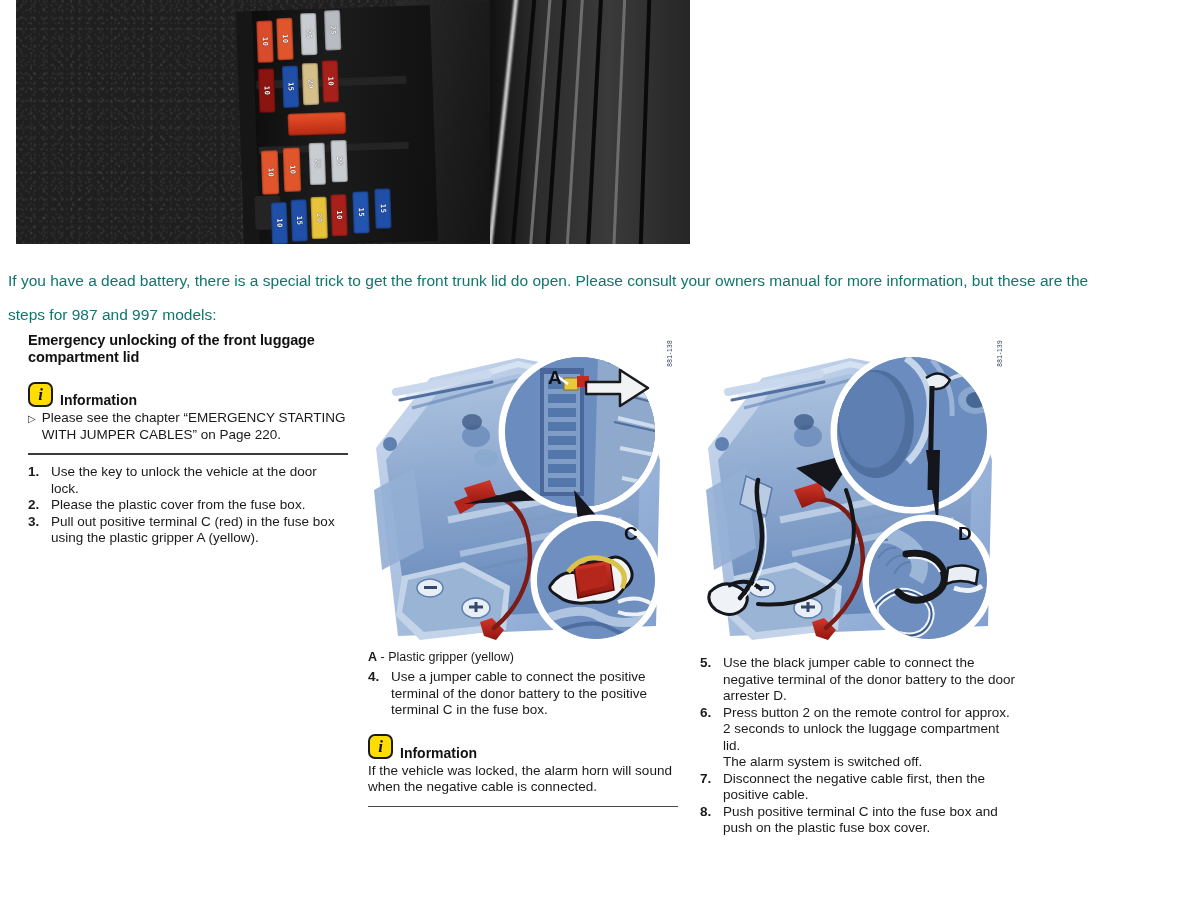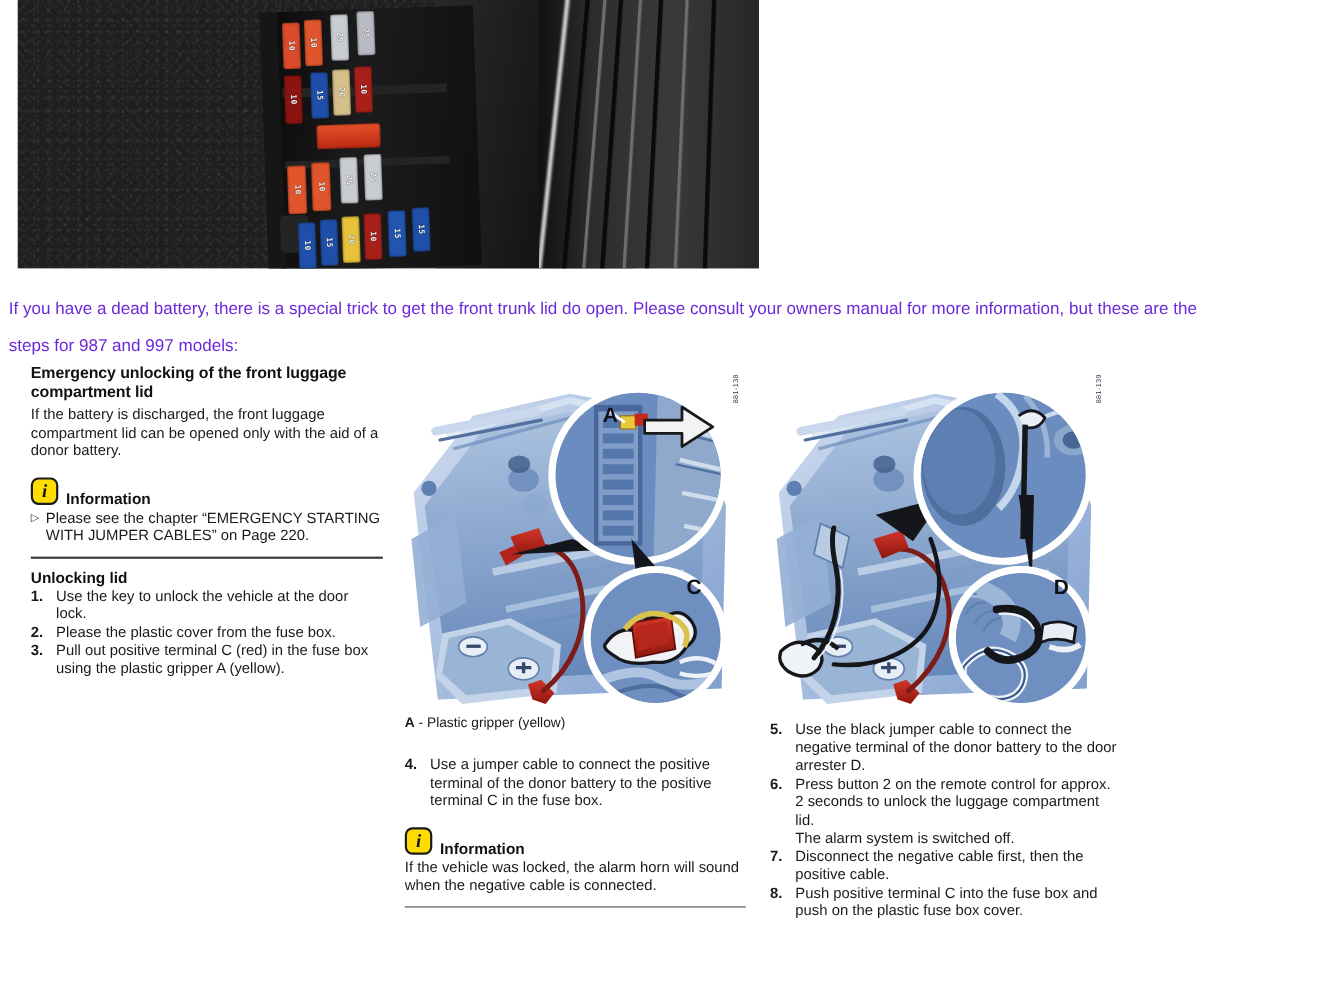--- a/index.html
+++ b/index.html
@@ -47,21 +47,21 @@
   .fuse span{
     position:absolute;left:50%;top:50%;transform:translate(-50%,-50%) rotate(90deg);
     color:#fff;font-size:7px;font-weight:bold;letter-spacing:.5px;
     font-family:"DejaVu Sans Mono",monospace;text-shadow:0 0 1px #000;white-space:nowrap;
   }
   .divider-bar{position:absolute;background:#242424;border-radius:1px;}
 
   
   .intro{
     position:absolute;left:8px;top:248px;width:1105px;
-    color:#6d28d9;font-size:15.5px;line-height:34px;
+    color:#0f766e;font-size:15.5px;line-height:34px;
   }
 
   
   .manual{position:absolute;left:0;top:325px;width:1080px;height:560px;}
 
   .col{position:absolute;}
   .col-left{left:28px;top:7px;width:320px;}
   .col-mid{left:368px;top:325px;width:310px;}
   .col-right{left:700px;top:330px;width:320px;}
 
@@ -83,21 +83,21 @@
   .bullet-txt{font-size:13.5px;color:#1a1a1a;line-height:16.5px;}
 
   ol.steps{list-style:none;margin:0;padding:0;}
   ol.steps li{display:flex;gap:6px;font-size:13.5px;color:#1a1a1a;line-height:16.5px;margin:0;}
   ol.steps li .num{flex:0 0 17px;font-weight:bold;text-align:left;}
   ol.steps li .txt{flex:1;}
 
   .rule{height:0;border:0;border-top:2px solid #3a3a3a;margin:10px 0 9px 0;}
   .rule-mid{border-top:1.5px solid #4a4a4a;}
 
-  .legend{font-size:12.5px;color:#1a1a1a;line-height:15px;margin:0 0 22px 0;}
+  .legend{font-size:12.5px;color:#1a1a1a;line-height:15px;margin:0 0 4px 0;}
   .legend b{font-weight:bold;}
 
   
   .fig{position:absolute;}
   .fig-1{left:368px;top:340px;width:300px;height:310px;}
   .fig-2{left:700px;top:340px;width:300px;height:310px;}
   .fig svg{display:block;width:100%;height:100%;}
   .figno{
     position:absolute;font-size:6.5px;color:#2c3c58;letter-spacing:.4px;
     writing-mode:vertical-rl;transform:rotate(180deg);
@@ -193,35 +193,33 @@
       </div>
   </div>
 </div>
 
 <p class="intro">If you have a dead battery, there is a special trick to get the front trunk lid do open. Please consult your owners manual for more information, but these are the steps for 987 and 997 models:</p>
 
 <div class="manual">
 
   <div class="col col-left">
     <h1 class="m-h1">Emergency unlocking of the front luggage compartment lid</h1>
-    <p class="m-p">If the battery is discharged, the front luggage compartment lid can be opened only with the aid of a donor battery.</p>
 
     <div class="info-row">
       <div class="info-icon">i</div>
       <div class="info-label">Information</div>
     </div>
 
     <div class="bullet-row">
       <div class="bullet-tri">▷</div>
       <div class="bullet-txt">Please see the chapter “EMERGENCY STARTING WITH JUMPER CABLES” on Page 220.</div>
     </div>
 
     <hr class="rule">
 
-    <h2 class="m-h2">Unlocking lid</h2>
     <ol class="steps">
       <li>
           <span class="num">1.</span>
           <span class="txt">Use the key to unlock the vehicle at the door lock.</span>
         </li>
       <li>
           <span class="num">2.</span>
           <span class="txt">Please the plastic cover from the fuse box.</span>
         </li>
       <li>

